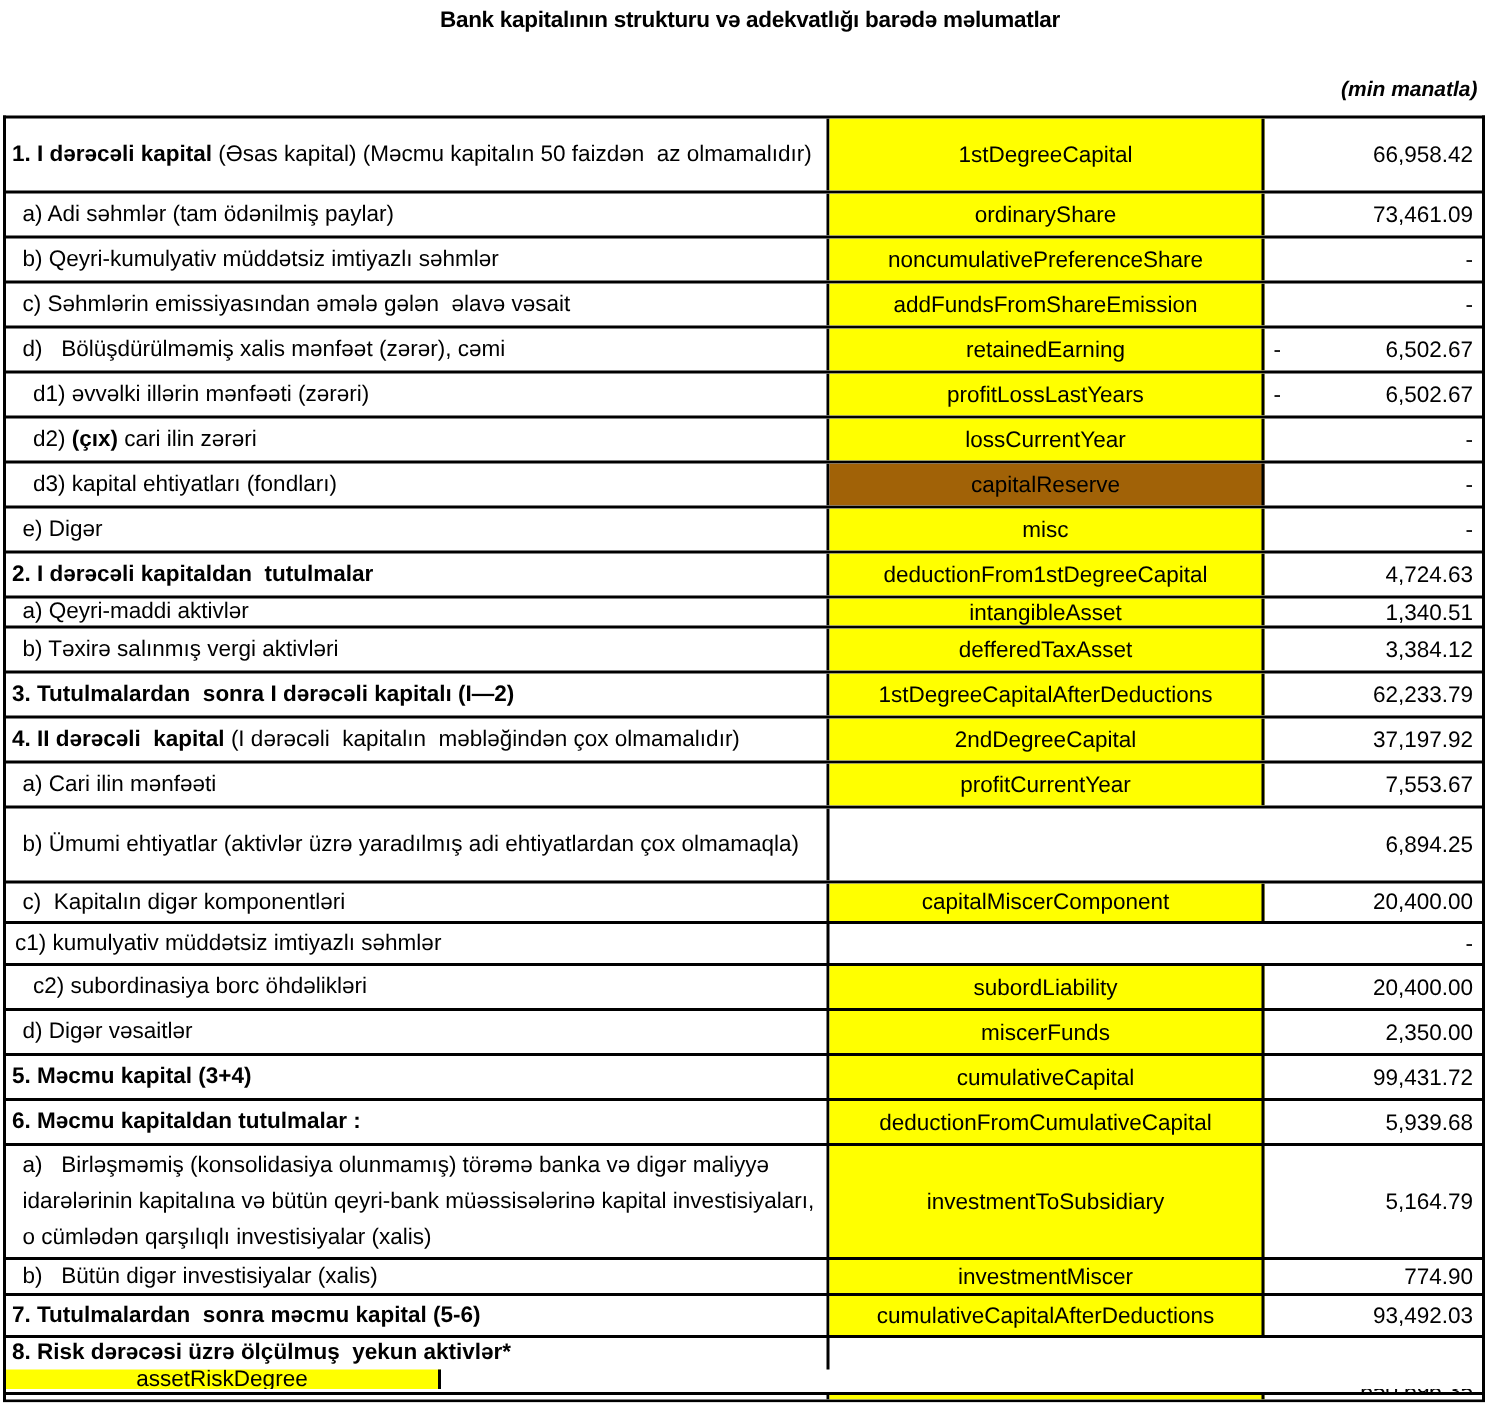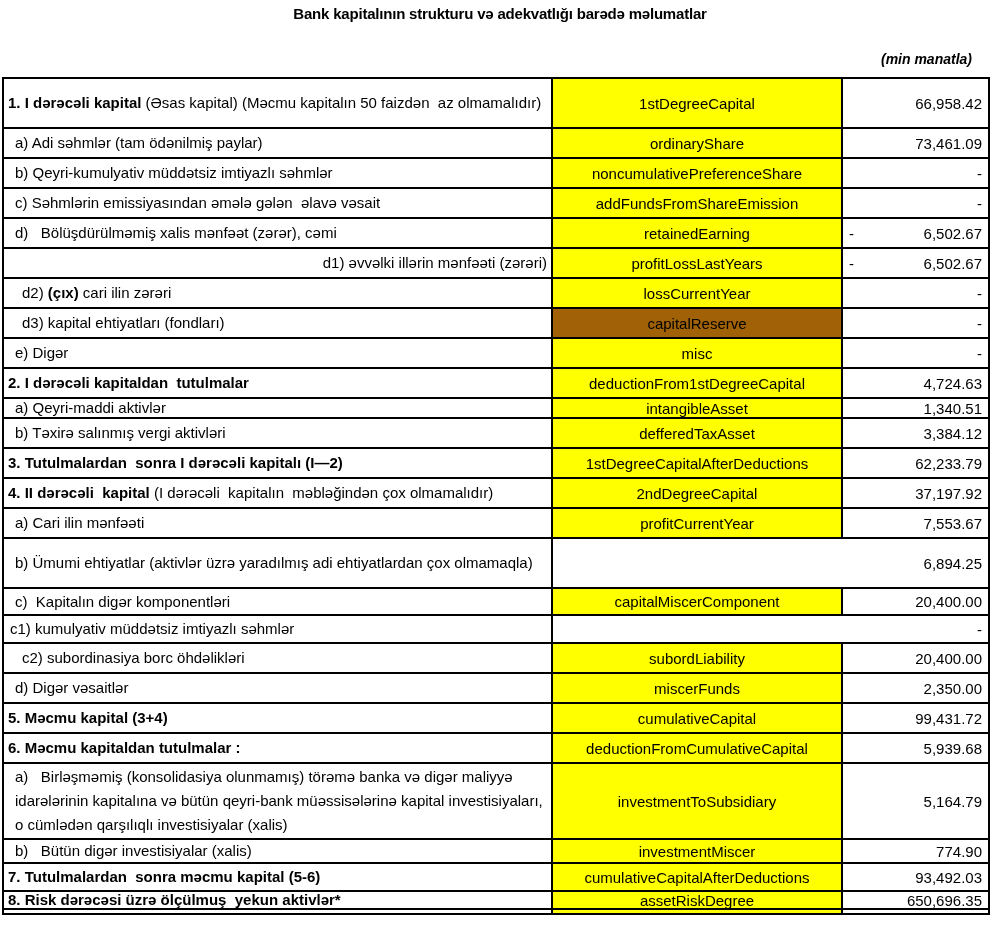--- a/index.html
+++ b/index.html
@@ -17,21 +17,21 @@
     top: 5px; left: 0;
     width: 100%;
     text-align: center;
     font-weight: bold;
     font-size: 15px;
     letter-spacing: -0.2px;
   }
   .unit-note {
     position: absolute;
     top: 51px;
-    right: 28px;
+    right: 15px;
     font-style: italic;
     font-weight: bold;
     font-size: 14px;
   }
   .tbl {
     position: absolute;
     left: 2px; top: 77px;
     width: 984px;
     border: 2px solid #000;
     border-bottom: none;
@@ -129,21 +129,21 @@
         </div>
         <div class="cell c2" style="background: rgb(255, 255, 0);">
           <span>retainedEarning</span>
         </div>
         <div class="cell c3">
           <span class="minus">-</span>
           <span class="num">6,502.67</span>
         </div>
       </div>
       <div class="row" style="height: 30px;">
-        <div class="cell c1" style="padding-left: 18px; justify-content: flex-end;">
+        <div class="cell c1" style="padding-left: 18px;">
           <span class="lbl"><span>d1) əvvəlki illərin mənfəəti (zərəri)</span></span>
         </div>
         <div class="cell c2" style="background: rgb(255, 255, 0);">
           <span>profitLossLastYears</span>
         </div>
         <div class="cell c3">
           <span class="minus">-</span>
           <span class="num">6,502.67</span>
         </div>
       </div>
@@ -343,21 +343,21 @@
         <div class="cell c1" style="padding-left: 4px;">
           <span class="lbl"><span class="b">7. Tutulmalardan  sonra məcmu kapital (5-6)</span></span>
         </div>
         <div class="cell c2" style="background: rgb(255, 255, 0);">
           <span>cumulativeCapitalAfterDeductions</span>
         </div>
         <div class="cell c3">
           <span class="num">93,492.03</span>
         </div>
       </div>
-      <div class="row" style="height: 18px;">
+      <div class="row" style="height: 38px; flex-direction: column;">
         <div class="cell c1" style="padding-left: 4px;">
           <span class="lbl"><span class="b">8. Risk dərəcəsi üzrə ölçülmuş  yekun aktivlər*</span></span>
         </div>
         <div class="cell c2" style="background: rgb(255, 255, 0);">
           <span>assetRiskDegree</span>
         </div>
         <div class="cell c3">
           <span class="num">650,696.35</span>
         </div>
       </div>

